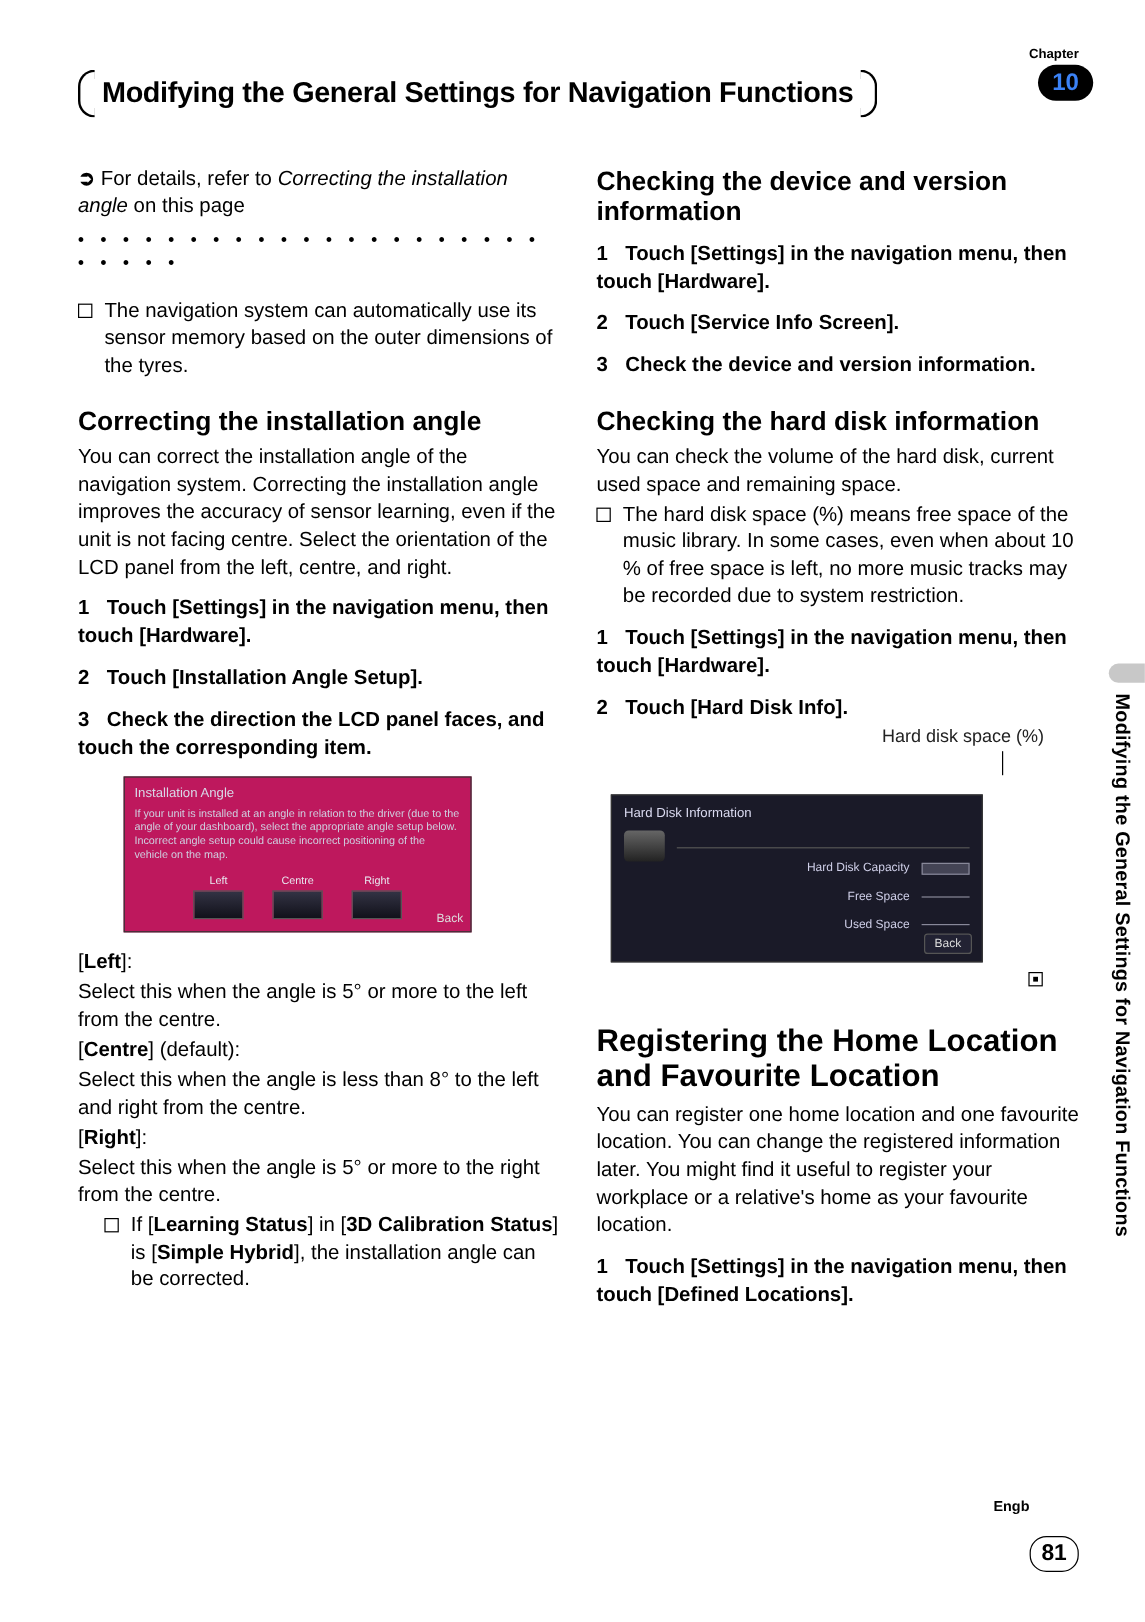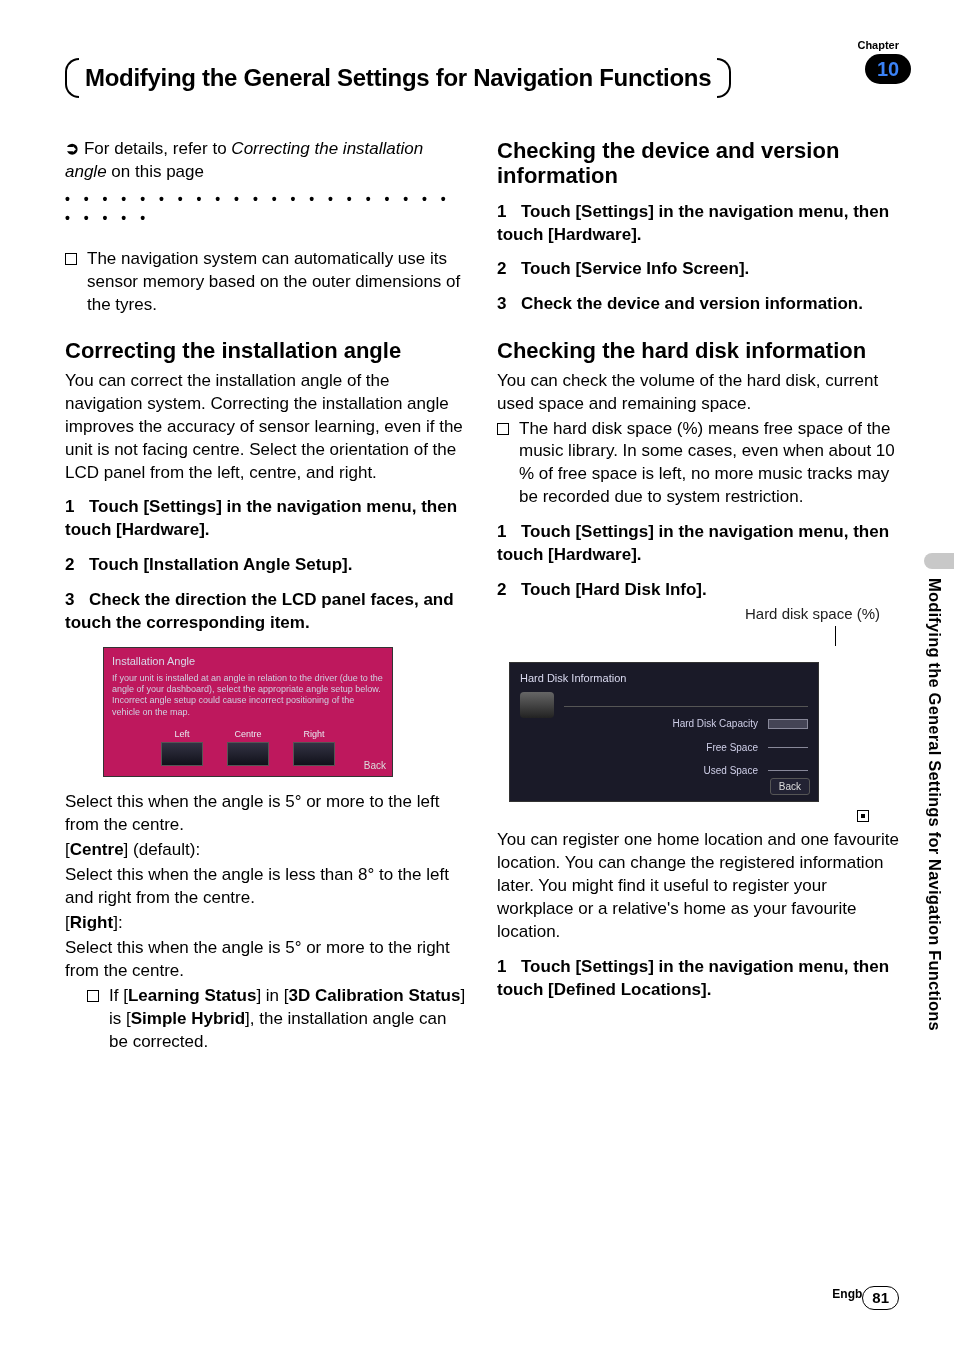--- a/index.html
+++ b/index.html
@@ -100,21 +100,21 @@
     margin-top: 10px; font-size: 10px; color: #cfcfe8;
   }
   .screenshot2 .bar {
     width: 40px; height: 10px; border: 1px solid #889; background: #445;
   }
   .screenshot2 .ss-back {
     position: absolute; right: 8px; bottom: 6px; font-size: 10px; color: #ddd;
     border: 1px solid #555; padding: 1px 8px; border-radius: 3px; background: #222233;
   }
   .callout-label {
-    text-align: right; font-size: 15px; color: #222; margin-right: 19px; margin-top: 0;
+    text-align: right; font-size: 15px; color: #222; margin-right: 29px; margin-top: 0;
   }
   .callout-line {
     height: 20px; border-right: 1px solid #000; margin-right: 63px; margin-top: 0;
   }
   .end-sq {
     display: inline-block; width: 12px; height: 12px; border: 1.5px solid #000;
     position: relative; margin-left: auto;
   }
   .end-sq::after {
     content: ""; position: absolute; left: 3px; top: 3px; width: 4px; height: 4px; background: #000;
@@ -133,21 +133,21 @@
     writing-mode: vertical-rl; font-weight: 900; font-size: 16.5px;
     margin-top: 18px; letter-spacing: 0.2px;
   }
 
   .footer {
     position: absolute; bottom: 42px; right: 55px; display: flex; align-items: flex-start; gap: 0;
   }
   .footer .lang { font-size: 12px; font-weight: bold; }
   .footer .pageno {
     border: 1.8px solid #000; border-radius: 14px; padding: 1px 9px;
-    font-weight: bold; font-size: 15px;
+    font-weight: bold; font-size: 19px; margin-top: 33px;
   }
   b { font-weight: bold; }
 </style>
 </head>
 <body>
 
 <div class="page-inner">
 
   <div class="chapter-label">Chapter</div>
   <div class="chapter-badge">10</div>
@@ -184,20 +184,21 @@
         <div class="ss-title">Installation Angle</div>
         <div class="ss-body">If your unit is installed at an angle in relation to the driver (due to the angle of your dashboard), select the appropriate angle setup below. Incorrect angle setup could cause incorrect positioning of the vehicle on the map.</div>
         <div class="ss-options">
           <div class="ss-opt"><span>Left</span><div class="thumb"></div></div>
           <div class="ss-opt"><span>Centre</span><div class="thumb"></div></div>
           <div class="ss-opt"><span>Right</span><div class="thumb"></div></div>
         </div>
         <div class="ss-back">Back</div>
       </div>
 
+      <p>[<b>Left</b>]:</p>
       <p>Select this when the angle is 5° or more to the left from the centre.</p>
 
       <p>[<b>Centre</b>]<span> (default):</span></p>
       <p>Select this when the angle is less than 8° to the left and right from the centre.</p>
 
       <p>[<b>Right</b>]:</p>
       <p>Select this when the angle is 5° or more to the right from the centre.</p>
 
       <ul class="bullet-list nested">
         <li>
@@ -237,20 +238,21 @@
             <div style="width:40px;border-top:1px solid #889"></div>
           </div>
         <div class="hd-row">
             <span>Used Space</span>
             <div style="width:40px;border-top:1px solid #889"></div>
           </div>
         <div class="ss-back">Back</div>
       </div>
       <div class="end-row"><span class="end-sq"></span></div>
 
+      <div class="h1sec">Registering the Home Location and Favourite Location</div>
       <p>You can register one home location and one favourite location. You can change the registered information later. You might find it useful to register your workplace or a relative's home as your favourite location.</p>
       <p class="step"><span class="step-num">1</span><span>Touch [Settings] in the navigation menu, then touch [Defined Locations].</span></p>
     </div>
   </div>
 
   <div class="side-tab">
     <div class="grey"></div>
     <div class="vt">Modifying the General Settings for Navigation Functions</div>
   </div>
 

